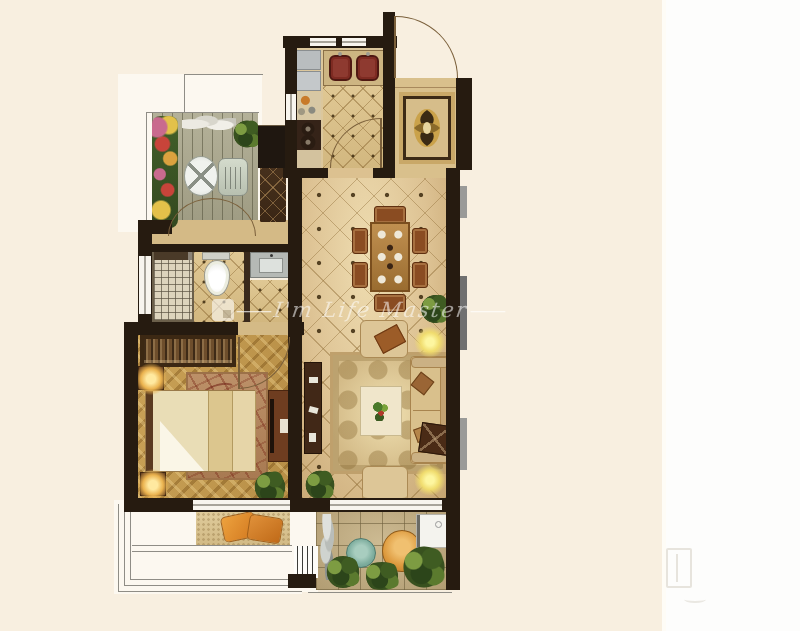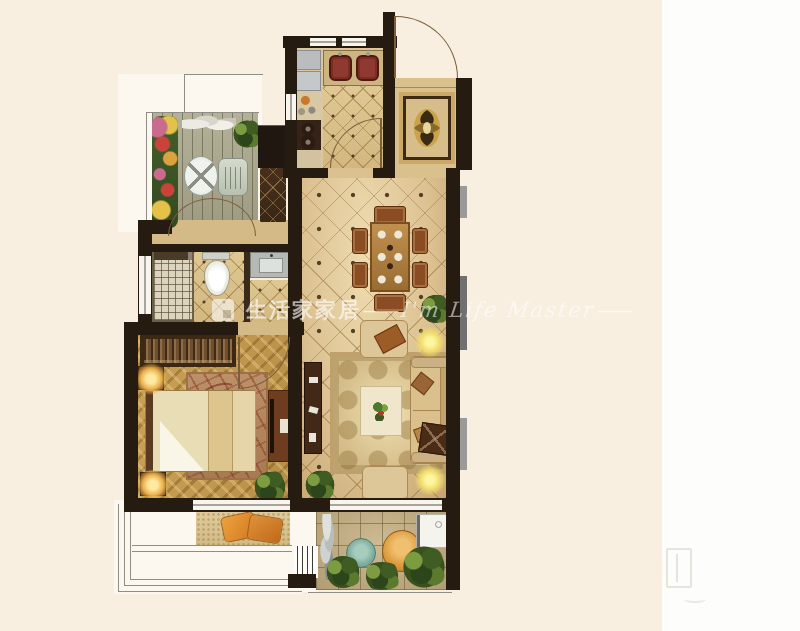--- a/index.html
+++ b/index.html
@@ -493,21 +493,20 @@
   <div class="a leaf" id="leafK"></div>
   <div class="a arc" id="arcBed"></div>
   <div class="a leaf" id="leafBd"></div>
   <div class="a arc" id="arcBalL"></div>
   <div class="a arc" id="arcBalR"></div>
 
   <div class="a" id="wm">
     <span id="wmLogo">
         <span id="wmLogoCut"></span>
       </span>
-    <span id="wmBrand">生活家家居</span>
     <span class="wmDash">—</span>
     <span id="wmScript">I'm Life Master</span>
     <span class="wmDash">—</span>
   </div>
 
   <div class="a" id="cl">
     <div id="clBox"></div>
     <div id="clBar"></div>
     <div id="clSwoosh"></div>
   </div>

